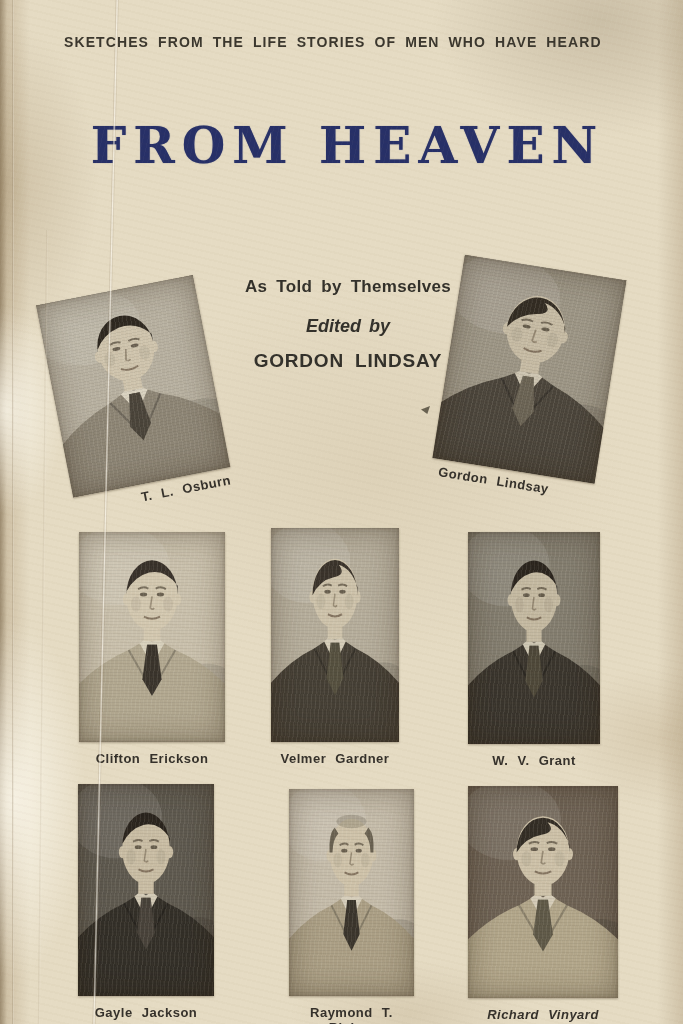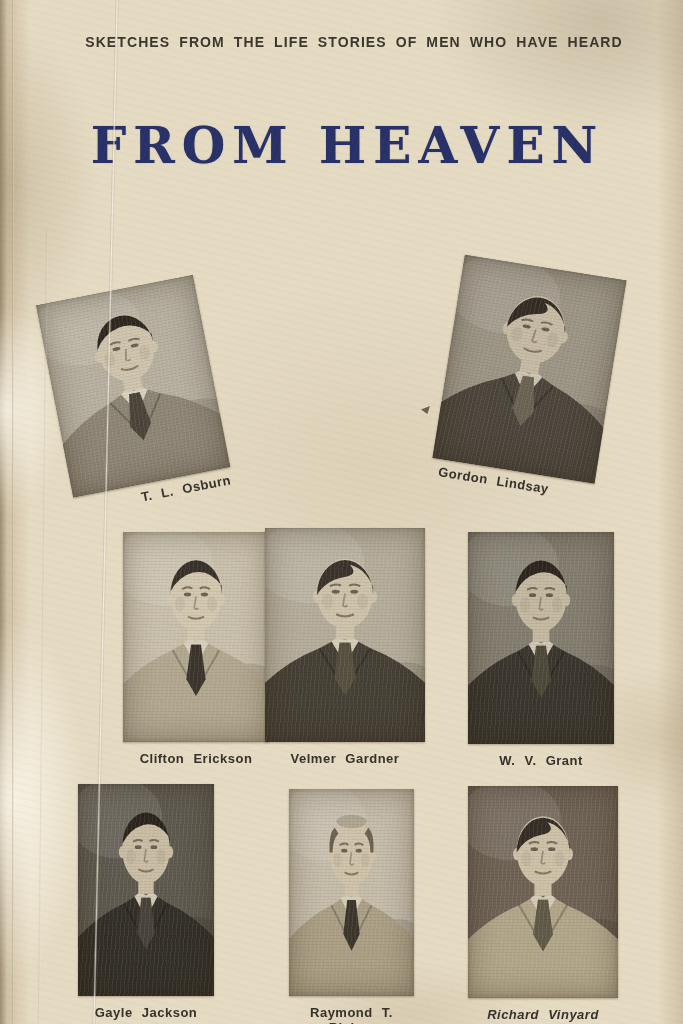--- a/index.html
+++ b/index.html
@@ -42,21 +42,21 @@
     transform:rotate(.6deg);
   }
   .ink-speck {
     position:absolute; left:421px; top:406px; width:9px; height:8px; z-index:2;
     background:#4a4336; clip-path:polygon(0 45%, 100% 0, 70% 100%); opacity:.8;
   }
 
   .tagline {
     position:absolute; left:64px; top:30px; width:580px; z-index:2;
     font-size:14px; font-weight:bold; letter-spacing:1.1px; word-spacing:4px;
-    line-height:24.5px; color:var(--ink,#3a362d);text-align:center;
+    line-height:24.5px; color:var(--ink,#3a362d);
   }
   .title {
     position:absolute; left:0; top:114px; width:100%; z-index:2; text-align:center;
     font-family:"DejaVu Serif", serif; font-weight:bold;
     color:var(--navy,#273067);
     text-shadow:0 0 1px rgba(39,48,103,.6);
   }
   .title .t1 { font-size:49px; letter-spacing:5px; line-height:62px; }
   .title .t2 { font-size:50px; letter-spacing:7px; line-height:64px;padding-left:12px; }
 
@@ -87,40 +87,45 @@
     text-align:center;
   }
   .feat { transform-origin:50% 50%; }
   .feat-osburn { left:55px; top:288px; width:160px; transform:rotate(-11deg); }
   .feat-osburn .photo { height:196px; }
   .feat-osburn figcaption { text-align:right; padding-right:2px; margin-top:5px; }
   .feat-lindsay { left:446px; top:266px; width:164px; transform:rotate(9deg); }
   .feat-lindsay .photo { height:206px; }
   .feat-lindsay figcaption { text-align:left; padding-left:8px; margin-top:5px; }
 
-  .cell-1 { left:79px;  top:532px; width:146px;margin-left:44px; } .cell-1 .photo { height:210px; }
-  .cell-2 { left:265px; top:528px; width:160px; } .cell-2 .photo { height:214px; }
-  .cell-3 { left:468px; top:532px; width:146px; } .cell-3 .photo { height:212px; }
+  .cell-1 { left:79px;  top:532px; width:146px; } .cell-1 .photo { height:210px; }
+  .cell-2 { left:271px; top:528px; width:128px; } .cell-2 .photo { height:214px; }
+  .cell-3 { left:468px; top:532px; width:132px; } .cell-3 .photo { height:212px; }
   .cell-4 { left:78px;  top:784px; width:136px; } .cell-4 .photo { height:212px; }
   .cell-5 { left:289px; top:789px; width:125px; } .cell-5 .photo { height:207px; }
   .cell-6 { left:468px; top:786px; width:150px;font-style:italic; } .cell-6 .photo { height:212px; }
 </style>
 </head>
 <body>
 
 <div class="cover">
 
   <div class="tagline">
     <div>SKETCHES FROM THE LIFE STORIES OF MEN WHO HAVE HEARD</div>
   </div>
 
   <div class="title">
     <div class="t2">FROM HEAVEN</div>
   </div>
 
+  <div class="credits">
+    <div class="byline">As Told by Themselves</div>
+    <div class="edited">Edited by</div>
+    <div class="editor">GORDON LINDSAY</div>
+  </div>
 
   <figure class="feat feat-osburn">
     <div class="photo">
         <svg viewBox="0 0 100 137" preserveAspectRatio="none" aria-hidden="true">
   <rect x="0" y="0" width="100" height="137" fill="#b7b0a0"></rect>
   <ellipse cx="28" cy="22" rx="34" ry="26" fill="rgba(255,255,255,0.10)"></ellipse>
   <ellipse cx="88" cy="120" rx="30" ry="34" fill="rgba(0,0,0,0.10)"></ellipse>
   <path d="M-2,137 L-2,101 Q14,85 34,77 L43,72 L50,74 L57,72 L66,77 Q86,85 102,101 L102,137 Z" fill="#8d8575"></path>
   <path d="M34,77 L46,97 M66,77 L54,97" stroke="rgba(0,0,0,0.22)" stroke-width="1.4" fill="none"></path>
   <polygon points="41.5,72.5 50,87 58.5,72.5 54,69.5 50,72 46,69.5" fill="#d9d2c0"></polygon>

